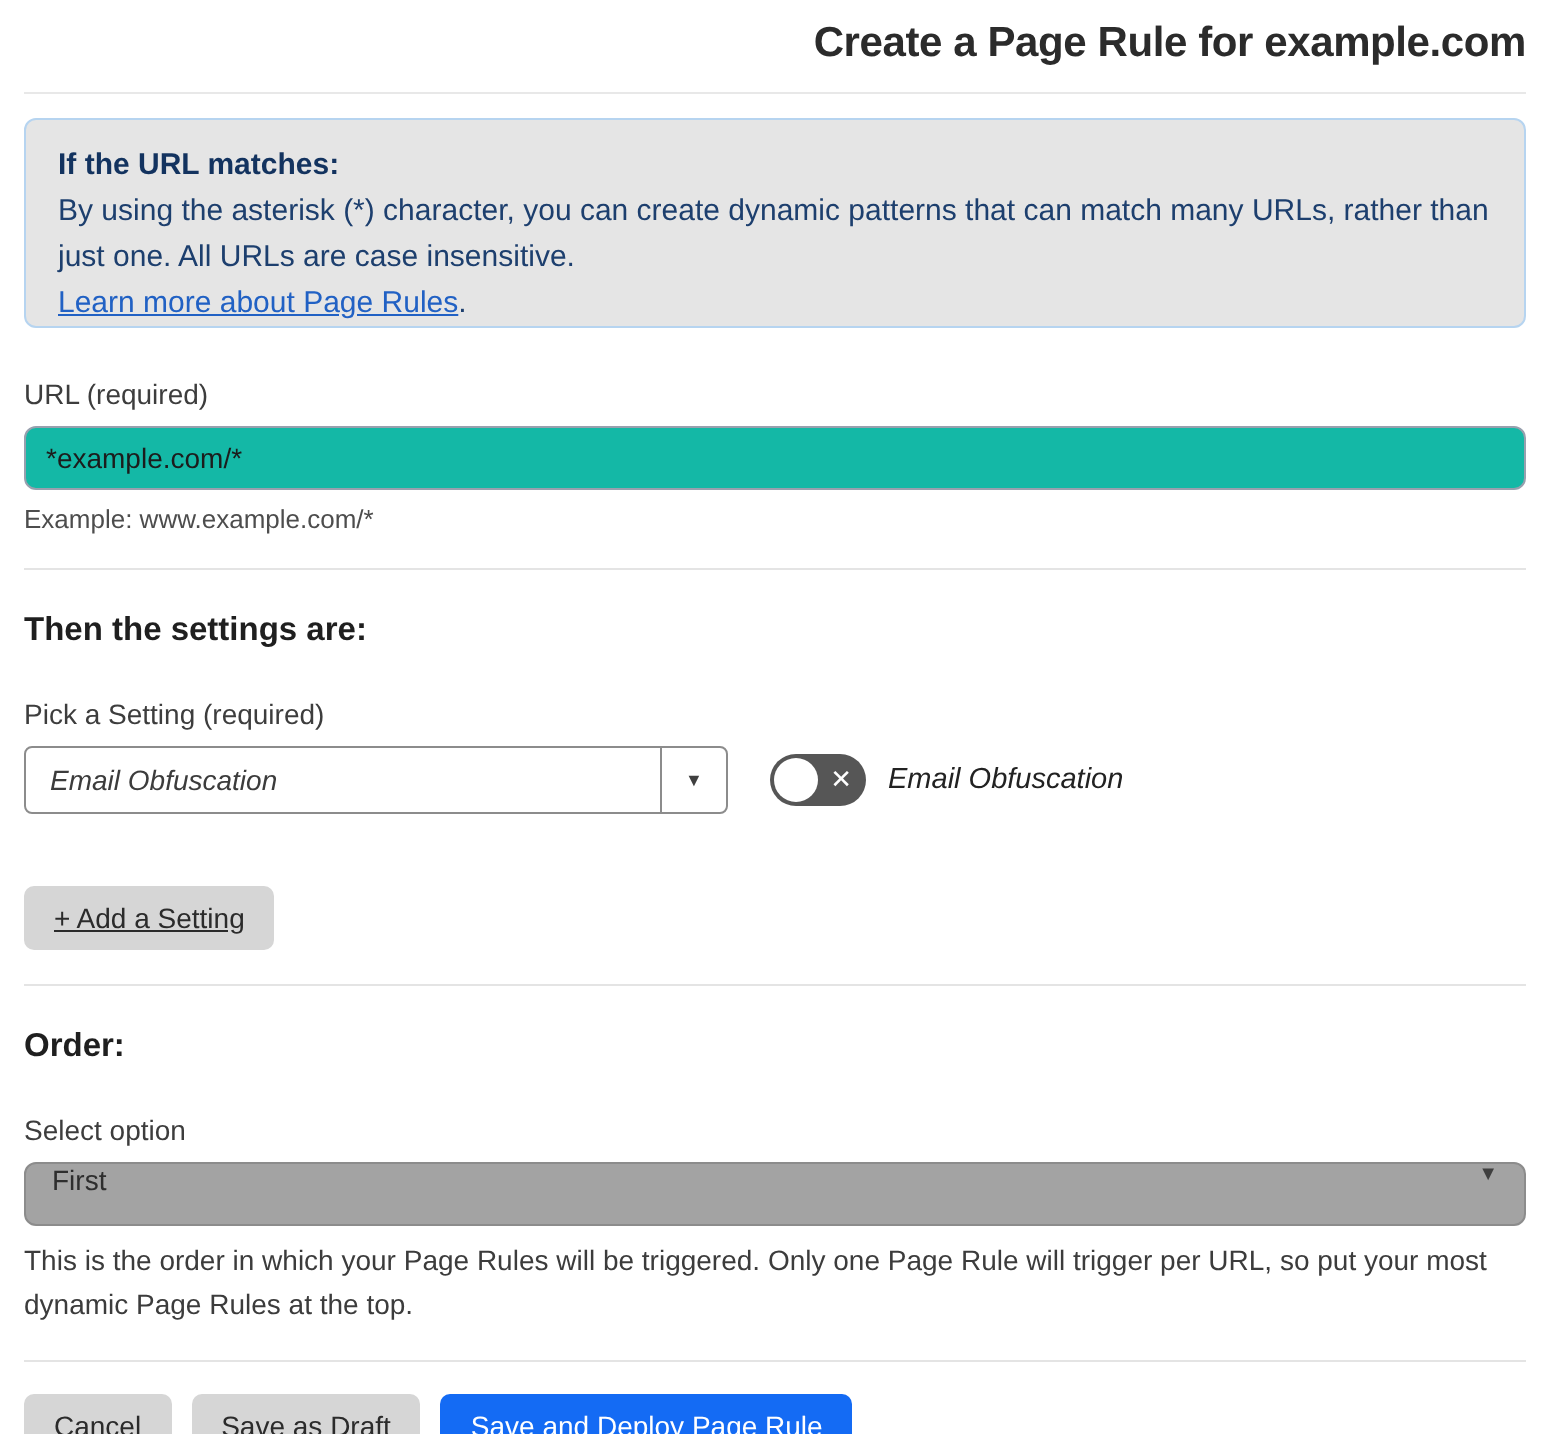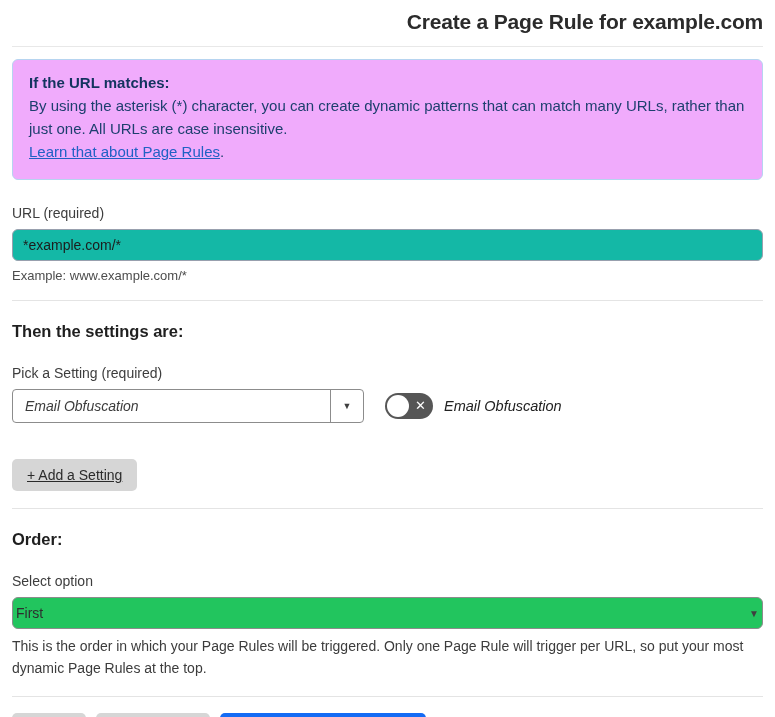--- a/index.html
+++ b/index.html
@@ -20,24 +20,24 @@
     color: #2b2b2b;
     letter-spacing: -0.2px;
     padding-bottom: 12px;
     border-bottom: 1px solid #e8e8e8;
     text-align: right;
   }
 
   
   .info-box {
     margin-top: 12px;
-    background: #f0abfc;
+    background: #e5e5e5;
     border: 1px solid #b6d4f0;
     border-radius: 6px;
-    padding: 11px 16px 16px 16px;
+    padding: 11px 16px 0 16px;
     font-size: 15px;
     line-height: 23px;
     color: #1d3f6e;
   }
   .info-box .info-heading {
     font-weight: 700;
     color: #13335f;
   }
   .info-box a.info-link {
     color: #2161c4;
@@ -187,27 +187,26 @@
     background: #146bf4;
     color: #ffffff;
   }
   .add-setting-btn { margin-top: 36px; }
 
   
   .order-label { margin-top: 24px; }
   .order-select {
     width: 100%;
     height: 32px;
-    background: #22c55e;
+    background: #a3a3a3;
     border: 1px solid #8c8c8c;
     border-radius: 6px;
     display: flex;
-    align-items: center;
-    cursor: pointer;
-    padding: 0 3px;
+    cursor: pointer;
+    padding: 0 13px;
   }
   .order-select .os-value {
     flex: 1;
     font-size: 14px;
     color: #2e2e2e;
   }
   .order-select .os-caret {
     font-size: 10px;
     color: #3f3f3f;
   }
@@ -228,21 +227,21 @@
 </head>
 <body>
 
 <div class="container">
 
   <h1 class="page-title">Create a Page Rule for example.com</h1>
 
   <div class="info-box">
     <div class="info-heading">If the URL matches:</div>
     <div class="info-body">By using the asterisk (*) character, you can create dynamic patterns that can match many URLs, rather than just one. All URLs are case insensitive.</div>
-    <div><a class="info-link">Learn that about Page Rules</a><span>.</span></div>
+    <div><a class="info-link">Learn more about Page Rules</a><span>.</span></div>
   </div>
 
   <div class="url-section">
     <div class="field-label">URL (required)</div>
     <input class="url-input" type="text" value="*example.com/*" style="">
     <div class="helper-text">Example: www.example.com/*</div>
   </div>
 
   <hr class="divider">
 

